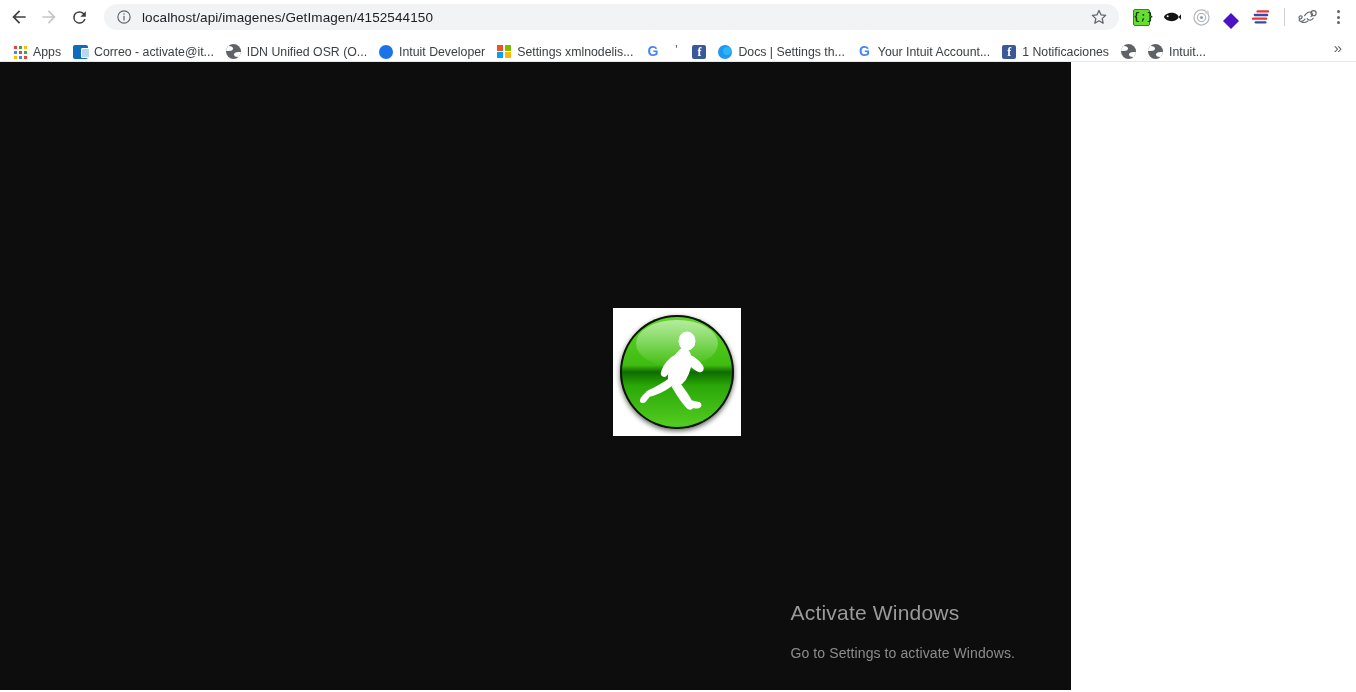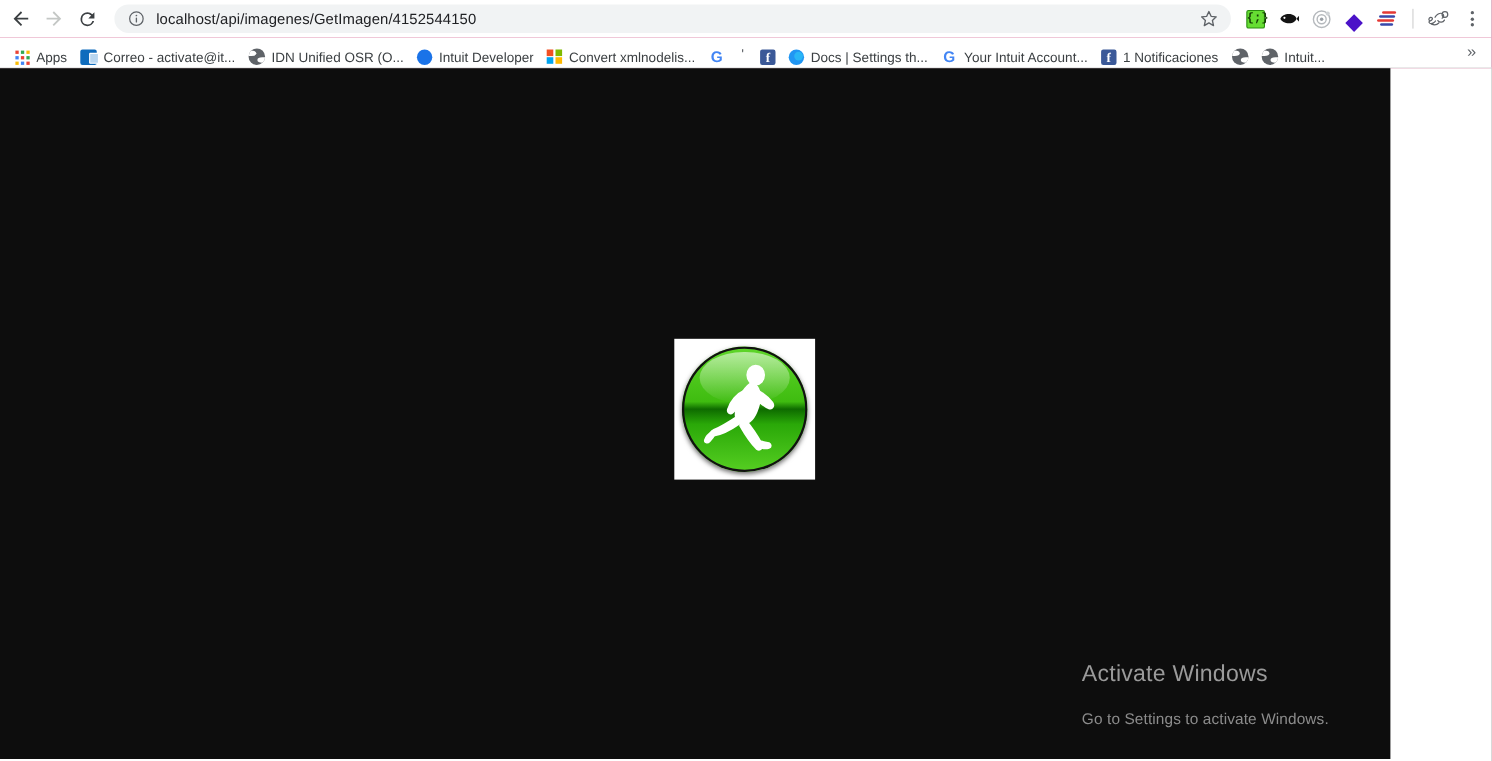--- a/index.html
+++ b/index.html
@@ -8,21 +8,21 @@
     width: 1356px;
     height: 692px;
     overflow: hidden;
     font-family: "Liberation Sans", sans-serif;
     background: #ffffff;
   }
 
   
   .browser-chrome {
     width: 1356px;
-    background: #be185d;
+    background: #f97316;
   }
 
   
   .toolbar {
     height: 34px;
     display: flex;
     align-items: center;
     padding: 0 8px 0 4px;
     background: #ffffff;
   }
@@ -265,21 +265,21 @@
     width: 8px; height: 15px;
     font-size: 13px;
     line-height: 12px;
     text-align: center;
     color: #5f6368;
   }
 
   
   .page-viewport {
     position: relative;
-    width: 1264px;
+    width: 1071px;
     height: 628px;
     background: #0d0d0d;
     overflow: hidden;
   }
 
   .image-frame {
     position: absolute;
     left: 613px;
     top: 246px;     
     width: 128px;
@@ -469,21 +469,21 @@
       <span class="bm-label">Intuit Developer</span>
     </div>
 
     <div class="bm">
       <span class="fav-ms bm-fav">
         <i style="background:#f25022"></i>
           <i style="background:#7fba00"></i>
         <i style="background:#00a4ef"></i>
           <i style="background:#ffb900"></i>
       </span>
-      <span class="bm-label">Convert xmlnodelis...</span>
+      <span class="bm-label">Settings xmlnodelis...</span>
     </div>
 
     <div class="bm">
       <span class="fav-g bm-fav">G</span>
     </div>
 
     <div class="bm">
       <span class="fav-apos bm-fav">'</span>
     </div>
 

